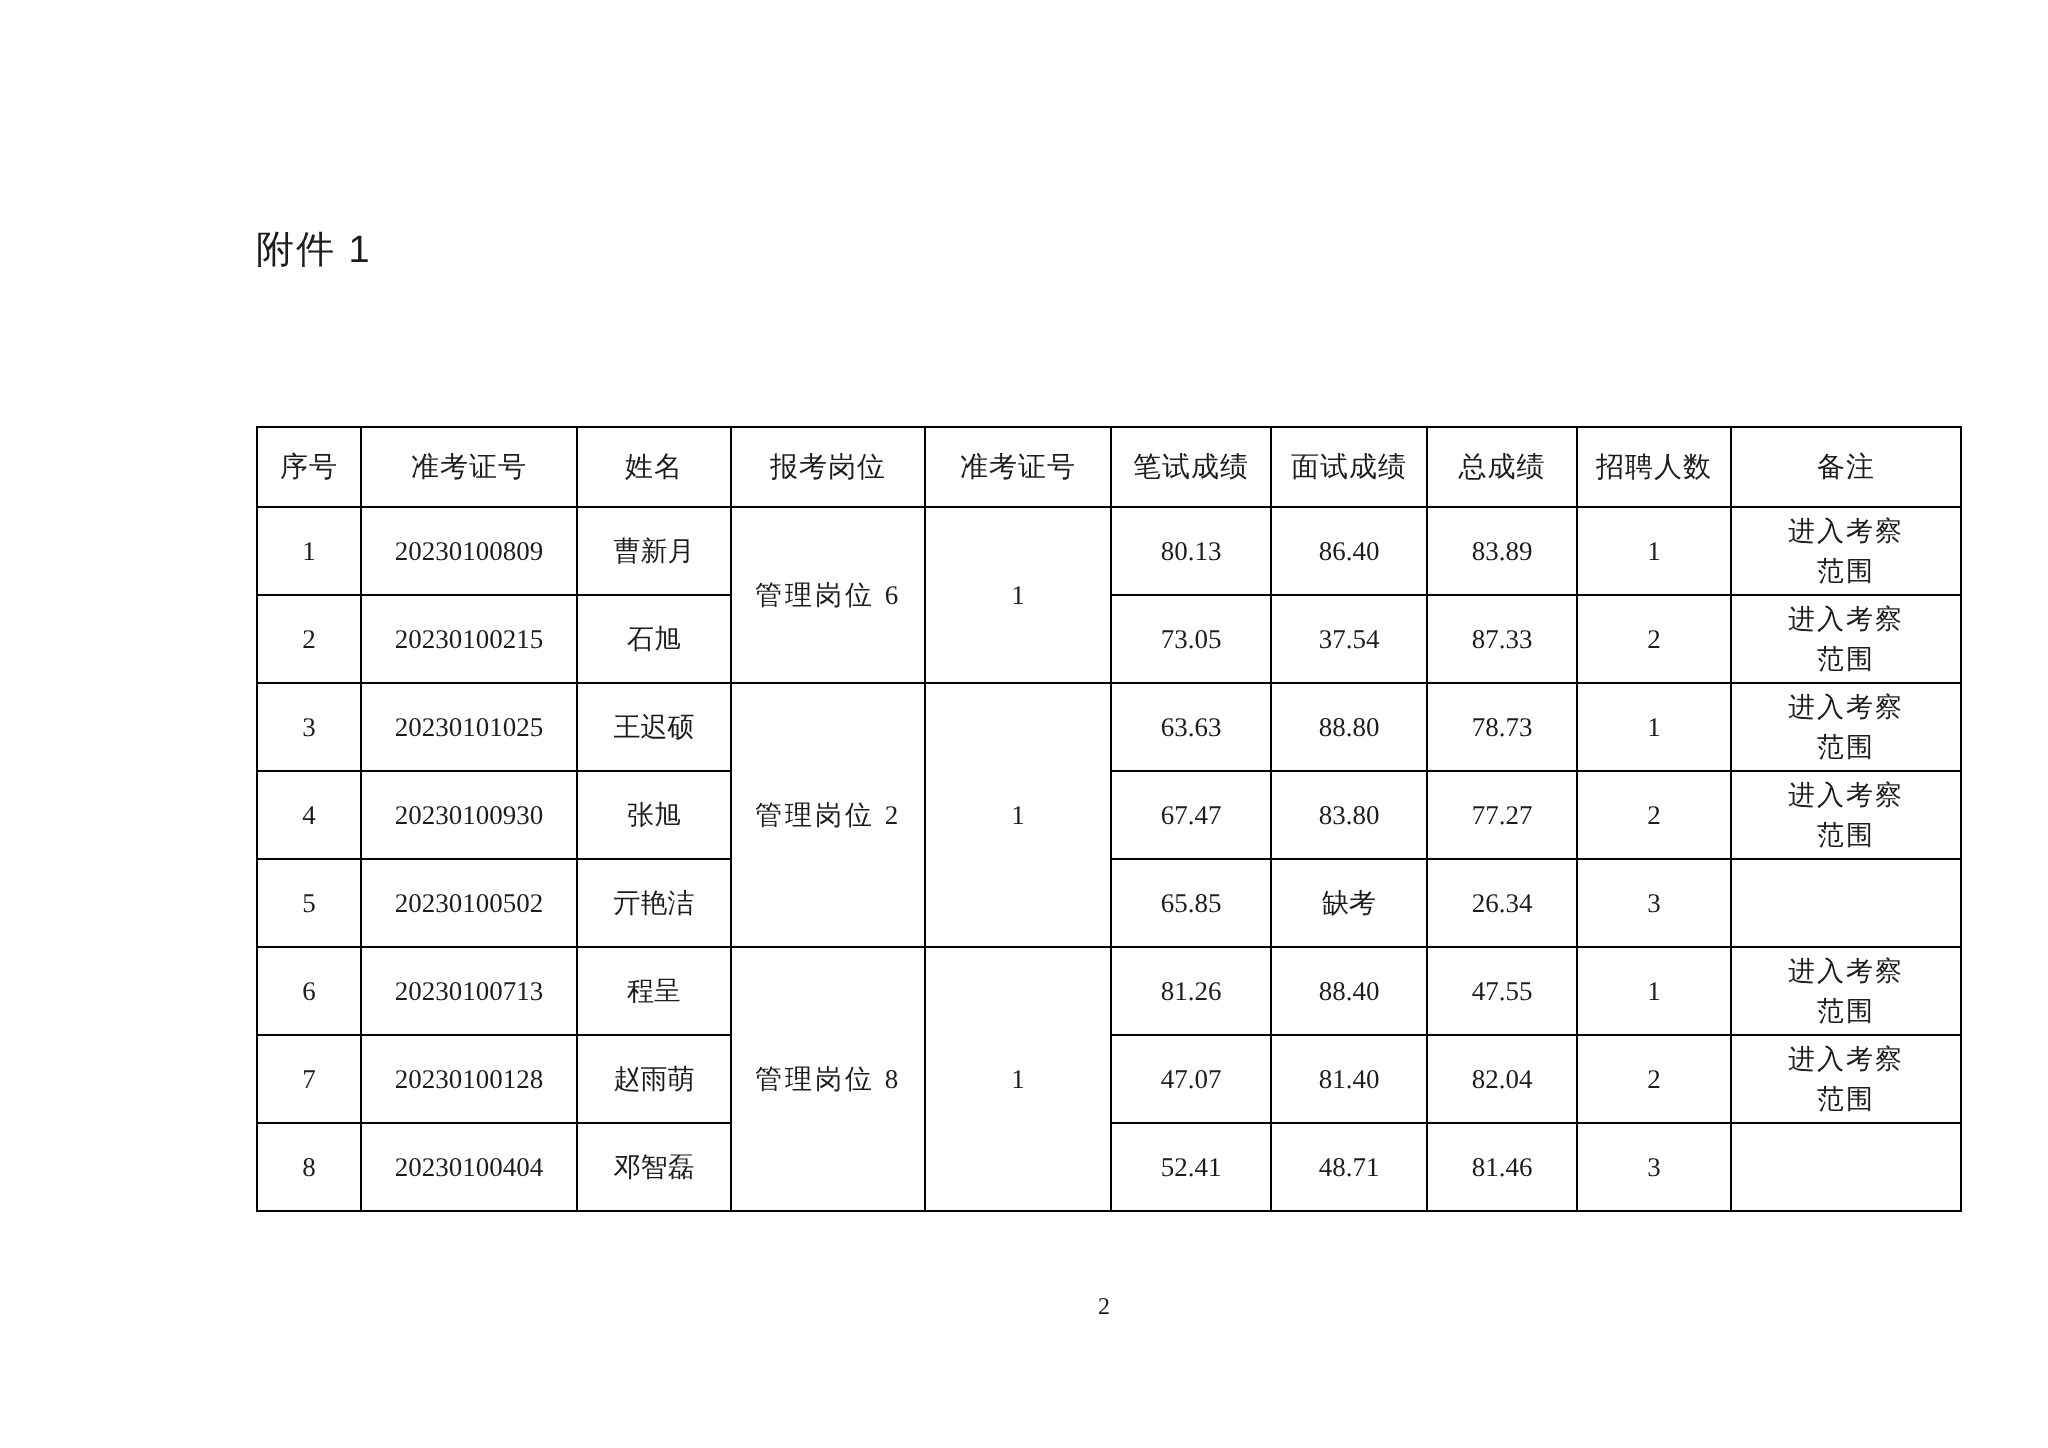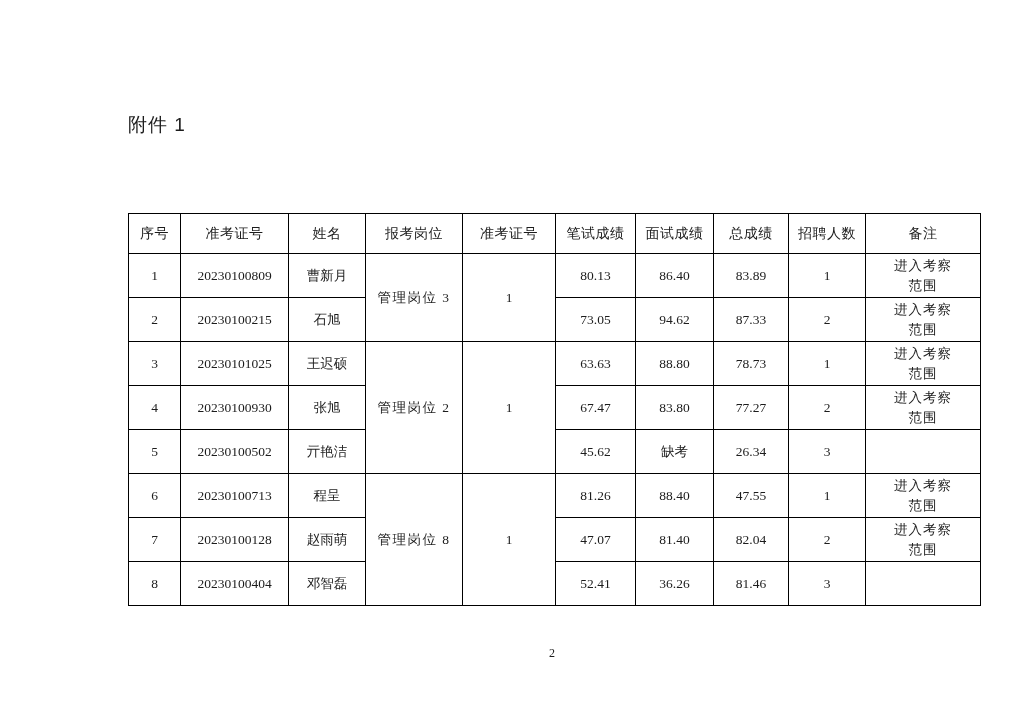--- a/index.html
+++ b/index.html
@@ -122,35 +122,35 @@
         <th>总成绩</th>
         <th>招聘人数</th>
         <th>备注</th>
       </tr>
     </thead>
     <tbody>
       <tr>
         <td class="cell-no">1</td>
         <td class="cell-ticket">20230100809</td>
         <td class="cell-name">曹新月</td>
-        <td class="cell-position" rowspan="2">管理岗位 3</td>
+        <td class="cell-position" rowspan="2">管理岗位 6</td>
         <td class="cell-count" rowspan="2">1</td>
         <td class="cell-written">80.13</td>
         <td class="cell-interview">86.40</td>
         <td class="cell-total">83.89</td>
         <td class="cell-rank">1</td>
         <td class="cell-remark">进入考察
 范围</td>
       </tr>
       <tr>
         <td class="cell-no">2</td>
         <td class="cell-ticket">20230100215</td>
         <td class="cell-name">石旭</td>
         <td class="cell-written">73.05</td>
-        <td class="cell-interview">94.62</td>
+        <td class="cell-interview">37.54</td>
         <td class="cell-total">87.33</td>
         <td class="cell-rank">2</td>
         <td class="cell-remark">进入考察
 范围</td>
       </tr>
       <tr>
         <td class="cell-no">3</td>
         <td class="cell-ticket">20230101025</td>
         <td class="cell-name">王迟硕</td>
         <td class="cell-position" rowspan="3">管理岗位 2</td>
@@ -170,21 +170,21 @@
         <td class="cell-interview">83.80</td>
         <td class="cell-total">77.27</td>
         <td class="cell-rank">2</td>
         <td class="cell-remark">进入考察
 范围</td>
       </tr>
       <tr>
         <td class="cell-no">5</td>
         <td class="cell-ticket">20230100502</td>
         <td class="cell-name">亓艳洁</td>
-        <td class="cell-written">45.62</td>
+        <td class="cell-written">65.85</td>
         <td class="cell-interview">缺考</td>
         <td class="cell-total">26.34</td>
         <td class="cell-rank">3</td>
         <td class="cell-remark"></td>
       </tr>
       <tr>
         <td class="cell-no">6</td>
         <td class="cell-ticket">20230100713</td>
         <td class="cell-name">程呈</td>
         <td class="cell-position" rowspan="3">管理岗位 8</td>
@@ -205,21 +205,21 @@
         <td class="cell-total">82.04</td>
         <td class="cell-rank">2</td>
         <td class="cell-remark">进入考察
 范围</td>
       </tr>
       <tr>
         <td class="cell-no">8</td>
         <td class="cell-ticket">20230100404</td>
         <td class="cell-name">邓智磊</td>
         <td class="cell-written">52.41</td>
-        <td class="cell-interview">36.26</td>
+        <td class="cell-interview">48.71</td>
         <td class="cell-total">81.46</td>
         <td class="cell-rank">3</td>
         <td class="cell-remark"></td>
       </tr>
     </tbody>
   </table>
 
   <div class="page-number">2</div>
 
 </div>

